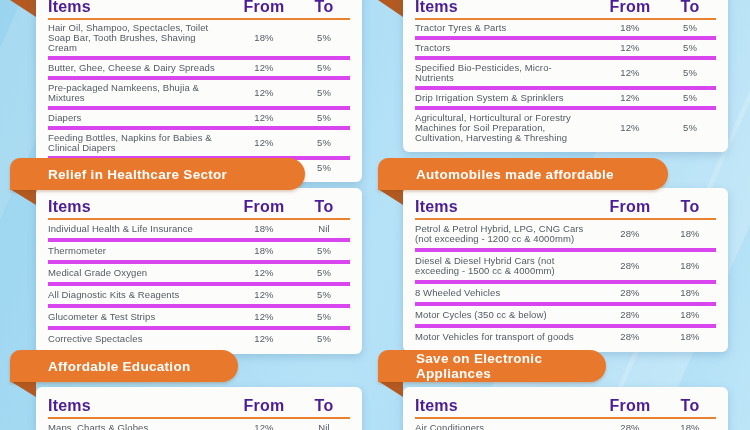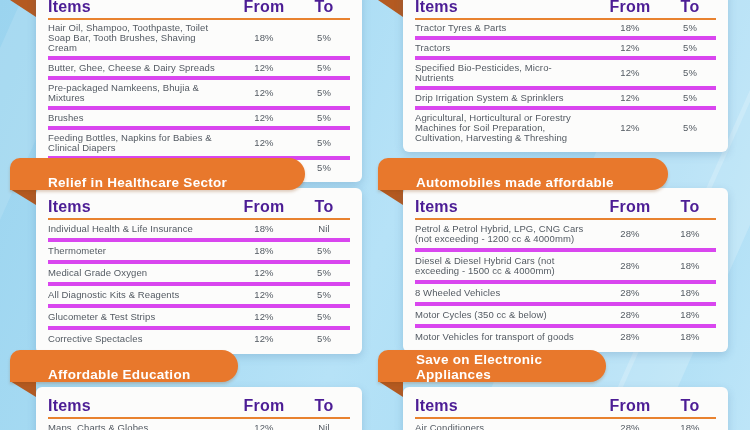--- a/index.html
+++ b/index.html
@@ -6,21 +6,21 @@
   body{width:750px;height:430px;overflow:hidden;position:relative;
        font-family:"Liberation Sans",sans-serif;background:#a9dcf4;}
   .stage{position:absolute;inset:0;overflow:hidden;
          background:linear-gradient(112deg,#9bd4ef 0%,#a7dbf3 28%,#b6e2f7 52%,#a8dcf4 78%,#bde5f8 100%);}
   .ray{position:absolute;background:rgba(255,255,255,.20);transform:rotate(24deg);}
   .ray1{left:565px;top:-240px;width:120px;height:950px;}
   .ray2{left:688px;top:-240px;width:55px;height:950px;}
   .ray3{left:-80px;top:-240px;width:70px;height:950px;background:rgba(255,255,255,.12);}
 
   .banner{position:absolute;height:32px;background:#e8782c;z-index:3;
-          border-radius:10px 16px 16px 0;display:flex;align-items:flex-end;
+          border-radius:10px 16px 16px 0;display:flex;align-items:center;
           padding-left:38px;box-sizing:border-box;
           box-shadow:0 2px 3px rgba(140,70,15,.25);}
   .banner span{color:#ffffff;font-weight:bold;font-size:13.5px;letter-spacing:.3px;}
   .fold{position:absolute;width:26px;height:16px;background:#b45a21;z-index:1;
         clip-path:polygon(0 0,100% 0,100% 100%);}
   .card{position:absolute;background:#fcfcfb;border-radius:6px;z-index:2;
         box-shadow:0 3px 9px rgba(45,95,145,.22);
         padding:10px 12px 6px;box-sizing:border-box;}
 
   .thead{display:flex;align-items:flex-end;border-bottom:2px solid #e8822f;padding:2px 0 4px;}
@@ -56,36 +56,36 @@
 
   <div class="fold" id="fold1"></div>
   <div class="card" id="card1">
     <div class="thead">
       <span class="c-item">Items</span>
       <span class="c-from">From</span>
       <span class="c-to">To</span>
     </div>
     <div>
         <div class="t-row">
-          <span class="c-item">Hair Oil, Shampoo, Toothpaste, Toilet Soap Bar, Tooth Brushes, Shaving Cream</span>
+          <span class="c-item">Hair Oil, Shampoo, Spectacles, Toilet Soap Bar, Tooth Brushes, Shaving Cream</span>
           <span class="c-from">18%</span>
           <span class="c-to">5%</span>
         </div>
         <div class="t-row">
           <span class="c-item">Butter, Ghee, Cheese &amp; Dairy Spreads</span>
           <span class="c-from">12%</span>
           <span class="c-to">5%</span>
         </div>
         <div class="t-row">
           <span class="c-item">Pre-packaged Namkeens, Bhujia &amp; Mixtures</span>
           <span class="c-from">12%</span>
           <span class="c-to">5%</span>
         </div>
         <div class="t-row">
-          <span class="c-item">Brushes</span>
+          <span class="c-item">Diapers</span>
           <span class="c-from">12%</span>
           <span class="c-to">5%</span>
         </div>
         <div class="t-row">
           <span class="c-item">Feeding Bottles, Napkins for Babies &amp; Clinical Diapers</span>
           <span class="c-from">12%</span>
           <span class="c-to">5%</span>
         </div>
         <div class="t-row">
           <span class="c-item">Sewing Machines &amp; Parts</span>

